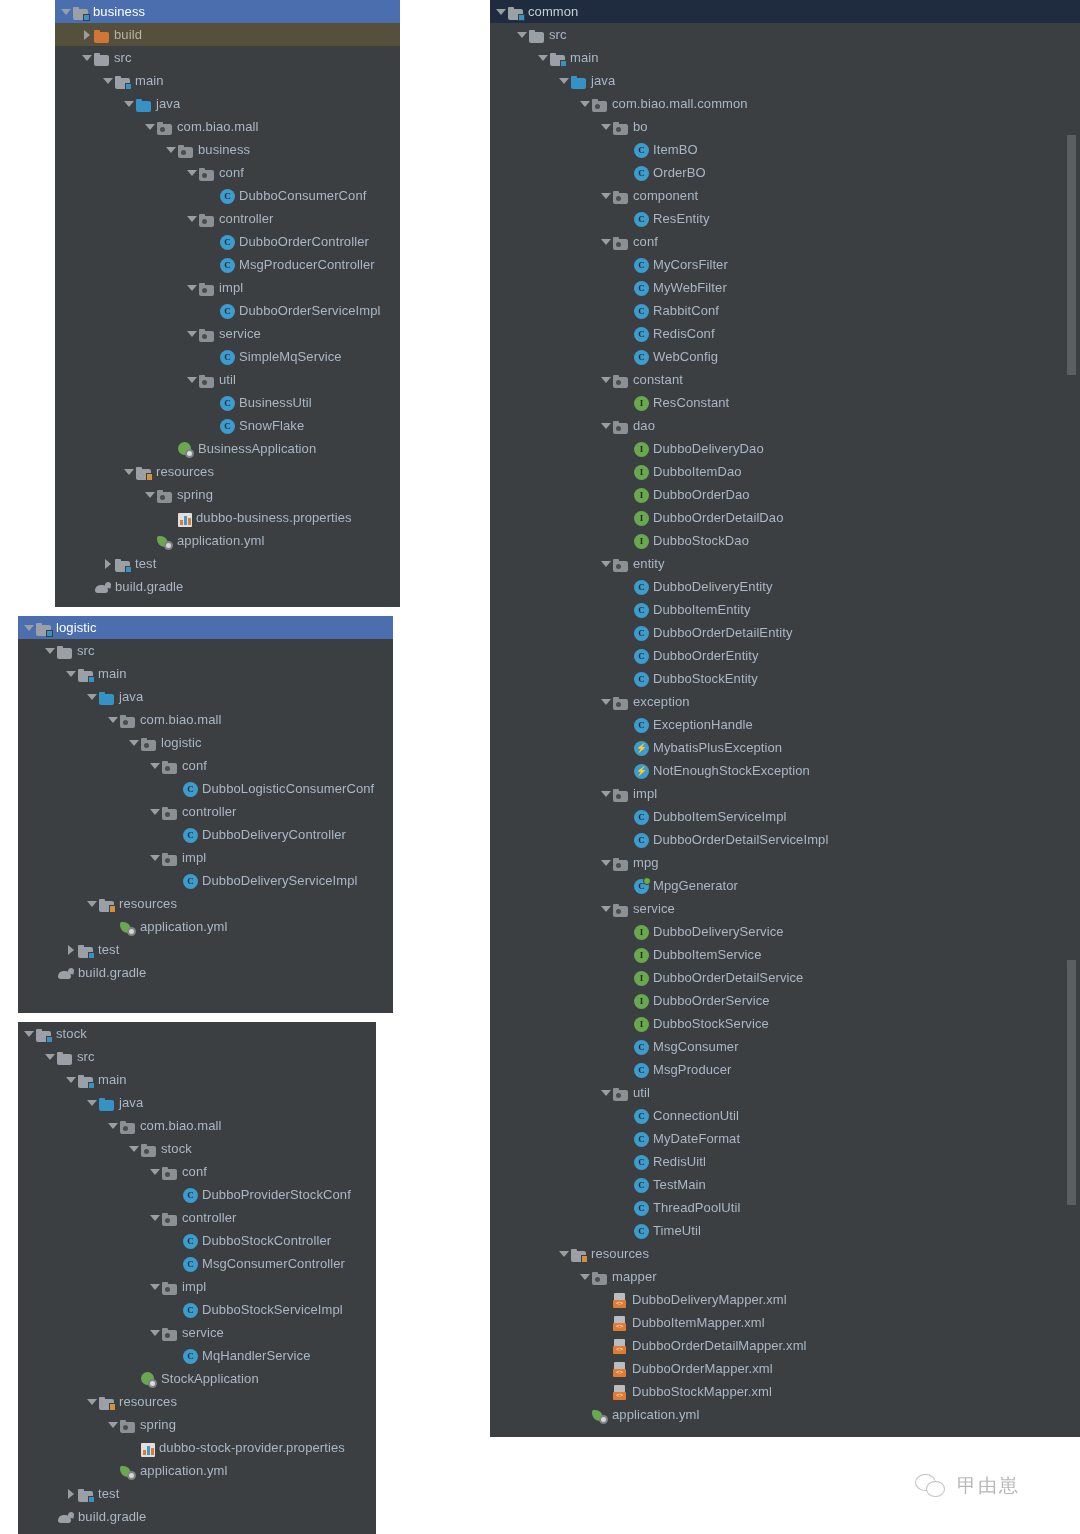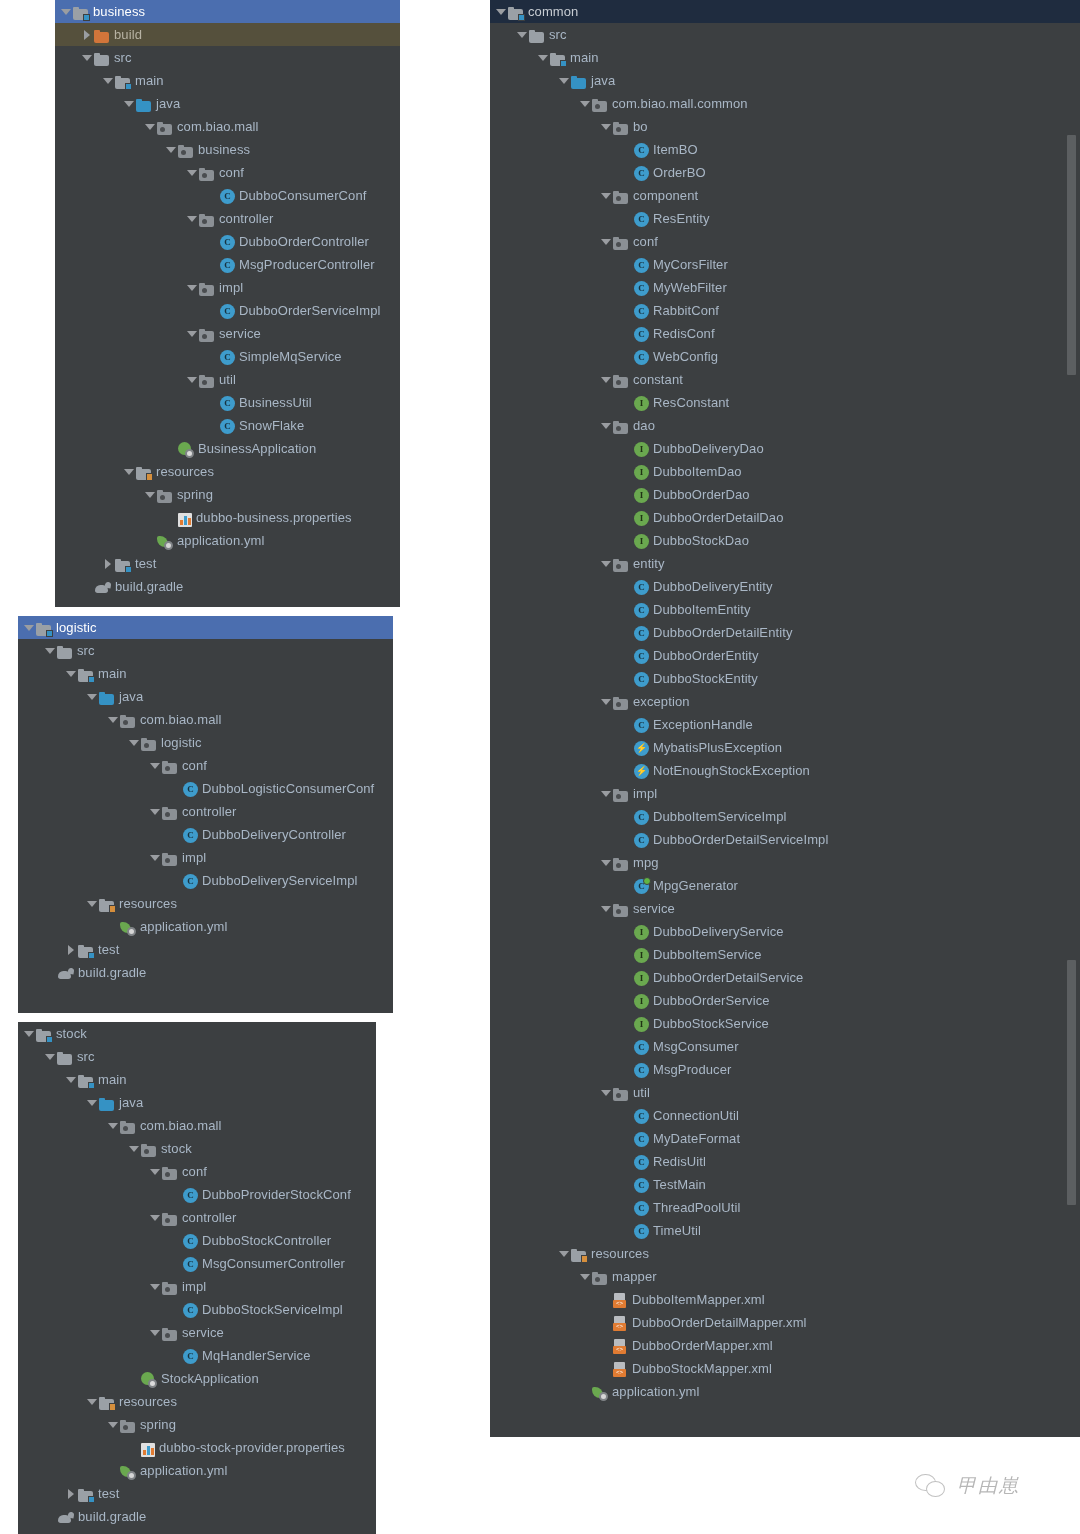--- a/index.html
+++ b/index.html
@@ -159,21 +159,21 @@
 
   
   .scrollbar{
     position:absolute;right:2px;width:9px;background:transparent;
   }
   .scroll-thumb{position:absolute;right:2px;width:9px;background:#5c5f61;border-radius:1px;}
 
   
   #watermark{
     position:absolute;left:915px;top:1466px;width:150px;height:40px;
-    display:flex;align-items:center;gap:8px;opacity:.62;font-style:italic;
+    display:flex;align-items:center;gap:8px;opacity:.62;
   }
   #watermark .wm-logo{position:relative;width:34px;height:26px;flex:0 0 auto;}
   #watermark .wm-logo .bub1,#watermark .wm-logo .bub2{
     position:absolute;border:1.6px solid #9b9b9b;border-radius:50%;
     background:#ffffff;
   }
   #watermark .wm-logo .bub1{left:0;top:1px;width:19px;height:15px;}
   #watermark .wm-logo .bub2{left:11px;top:8px;width:17px;height:14px;}
   #watermark .wm-text{
     font-size:19px;color:#8a8a8a;font-family:"DejaVu Sans",sans-serif;
@@ -1006,20 +1006,28 @@
       </span>
       <span class="lbl">resources</span>
     </div>
     <div class="row">
       <span class="indent" style="width: 84px;"></span>
       <span class="arrow down"></span>
       <span class="ic ic-pkg">
         <span class="badge"></span>
       </span>
       <span class="lbl">mapper</span>
+    </div>
+    <div class="row">
+      <span class="indent" style="width: 105px;"></span>
+      <span class="arrow none"></span>
+      <span class="ic ic-xml">
+        <span class="tag">&lt;&gt;</span>
+      </span>
+      <span class="lbl">DubboDeliveryMapper.xml</span>
     </div>
     <div class="row">
       <span class="indent" style="width: 105px;"></span>
       <span class="arrow none"></span>
       <span class="ic ic-xml">
         <span class="tag">&lt;&gt;</span>
       </span>
       <span class="lbl">DubboItemMapper.xml</span>
     </div>
     <div class="row">

